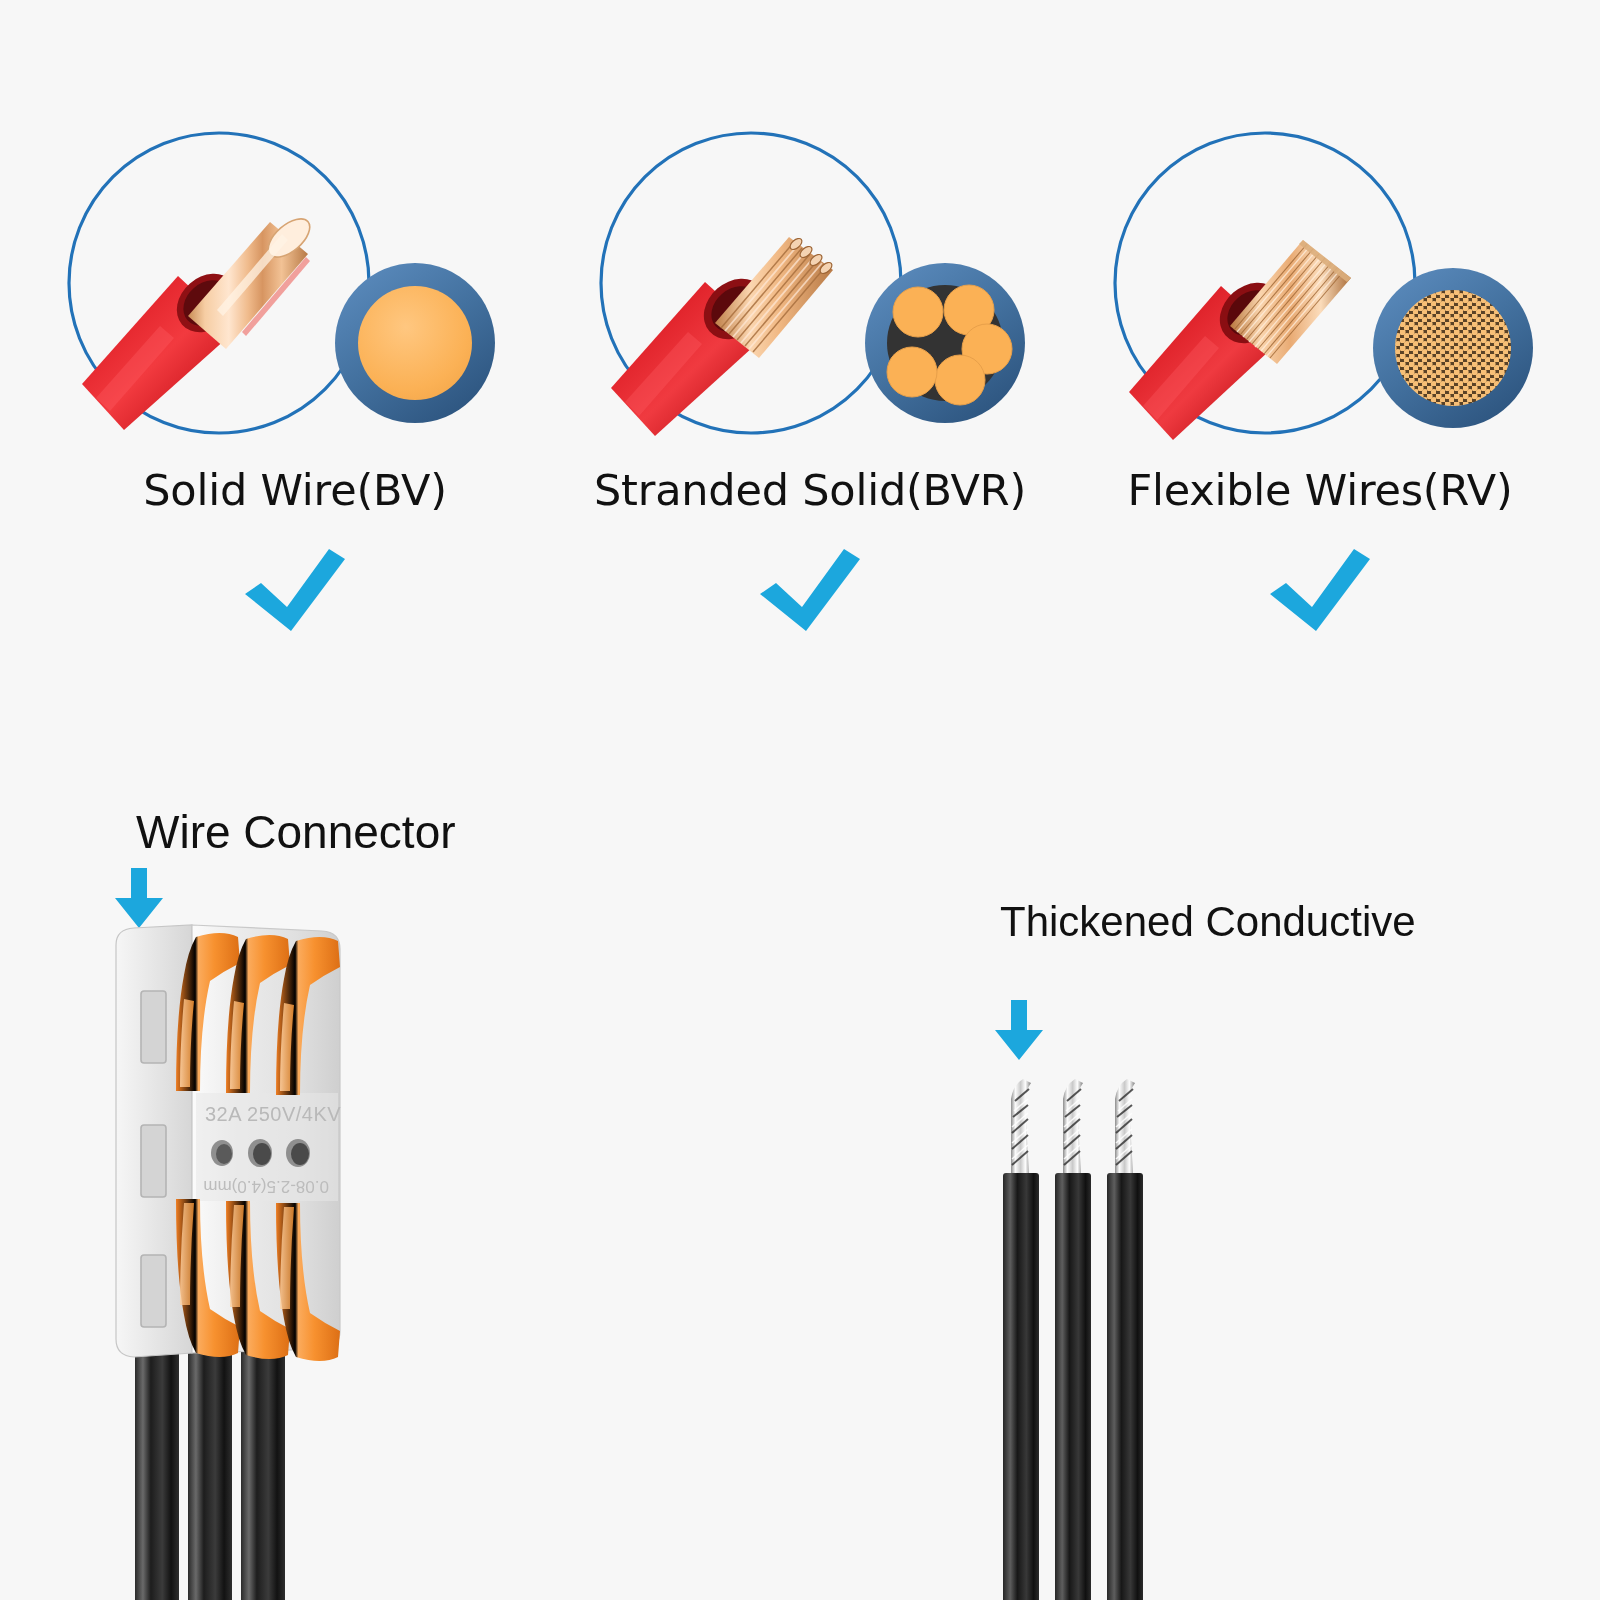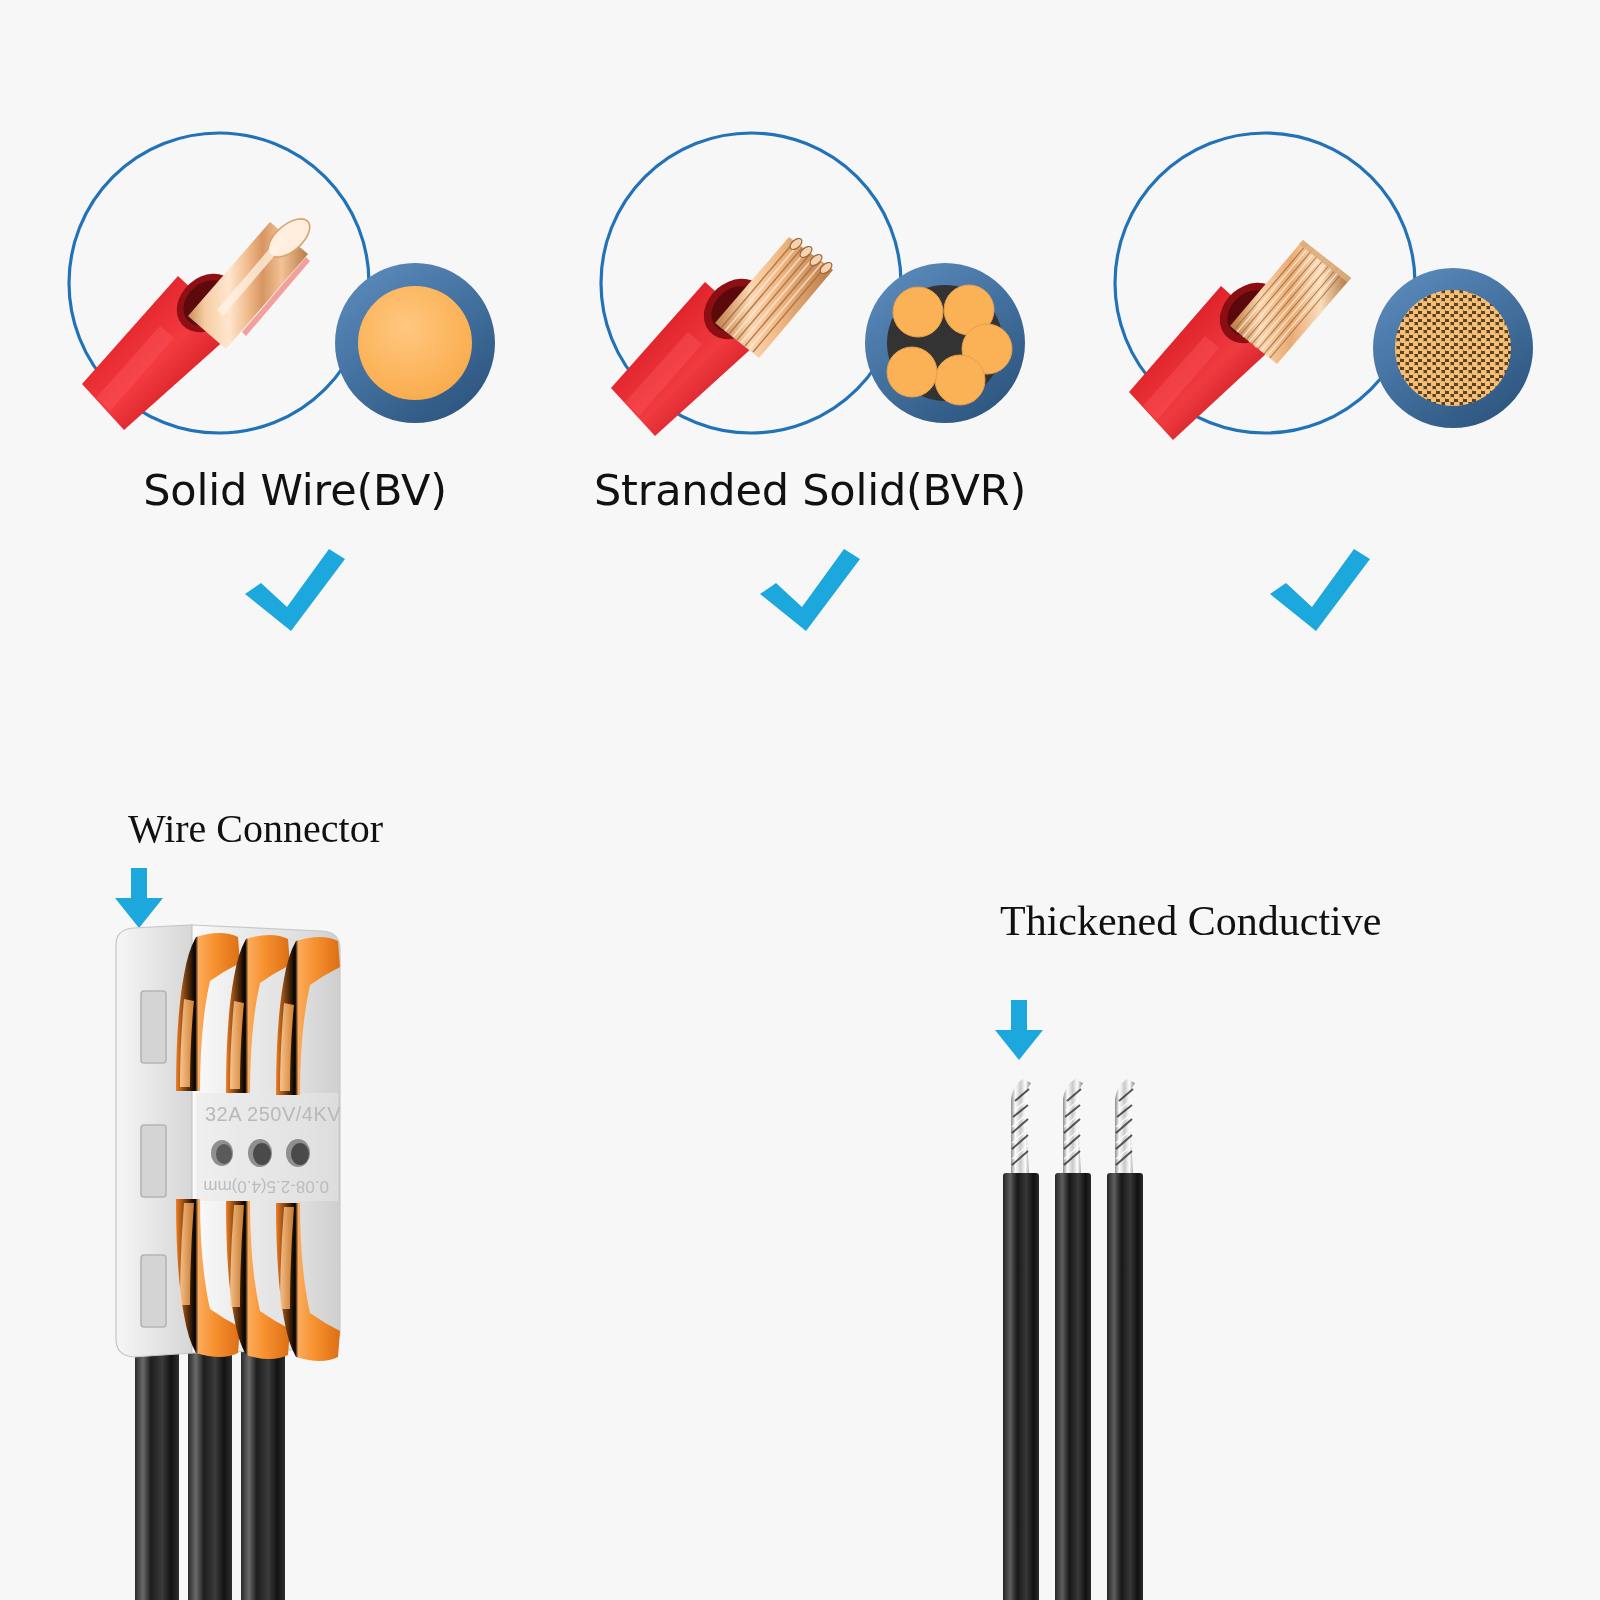--- a/index.html
+++ b/index.html
@@ -58,40 +58,40 @@
     top: 415px;
     left: 0;
     width: 470px;
     display: flex;
     justify-content: center;
   }
 
   
   .lbl-connector {
     position: absolute;
-    left: 128px;
+    left: 136px;
     top: 805px;
-    font-size: 40px;
+    font-size: 46px;
     color: #111111;
     white-space: nowrap;
-    font-family: Liberation Serif, serif;
+    font-family: Liberation Sans, sans-serif;
   }
   .arrow-connector {
     position: absolute;
     left: 113px;
     top: 868px;
   }
   .lbl-core {
     position: absolute;
     left: 1000px;
     top: 898px;
     font-size: 42px;
     color: #111111;
     line-height: 1.14;
-    font-family: Liberation Serif, serif;
+    font-family: Liberation Sans, sans-serif;
   }
   .arrow-core {
     position: absolute;
     left: 993px;
     top: 1000px;
   }
 
   
   .connector-art {
     position: absolute;
@@ -315,20 +315,21 @@
         </g>
         <path d="M 218 110 L 266 148 L 262 152 L 214 114 Z" fill="#dcae7c" opacity="0.9"></path>
       </g>
 
       <g>
         <circle cx="368" cy="218" r="80" fill="url(#ringGrad3)"></circle>
         <circle cx="368" cy="218" r="58" fill="url(#meshPat)"></circle>
       </g>
     </svg>
 
+    <div class="panel-label">Flexible Wires(RV)</div>
 
     <div class="check">
       <svg width="108" height="90" viewBox="0 0 108 90">
         <path d="M 4 49 L 20 38 L 46 62 L 88 4 L 104 14 L 50 86 Z" fill="#1ca7dd"></path>
       </svg>
     </div>
   </div>
 
   <div class="lbl-connector">Wire Connector</div>
 

